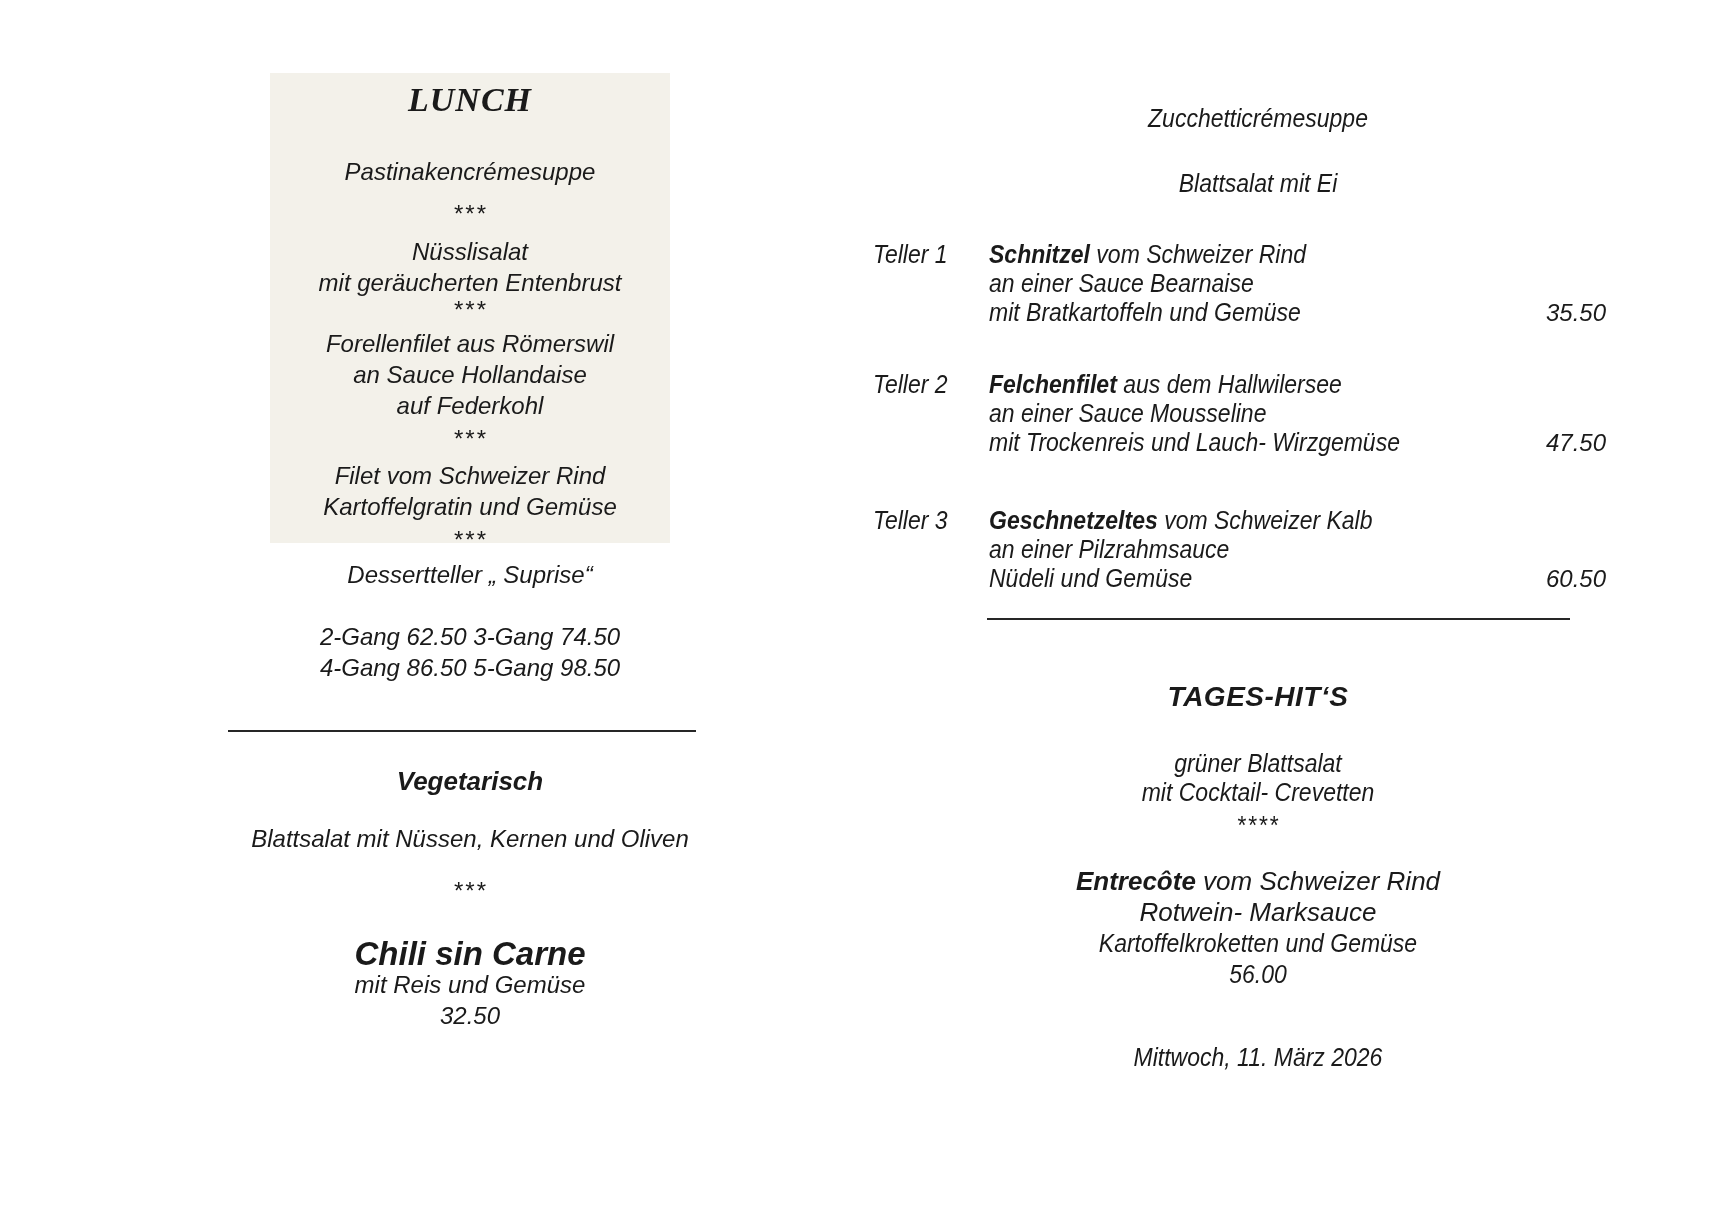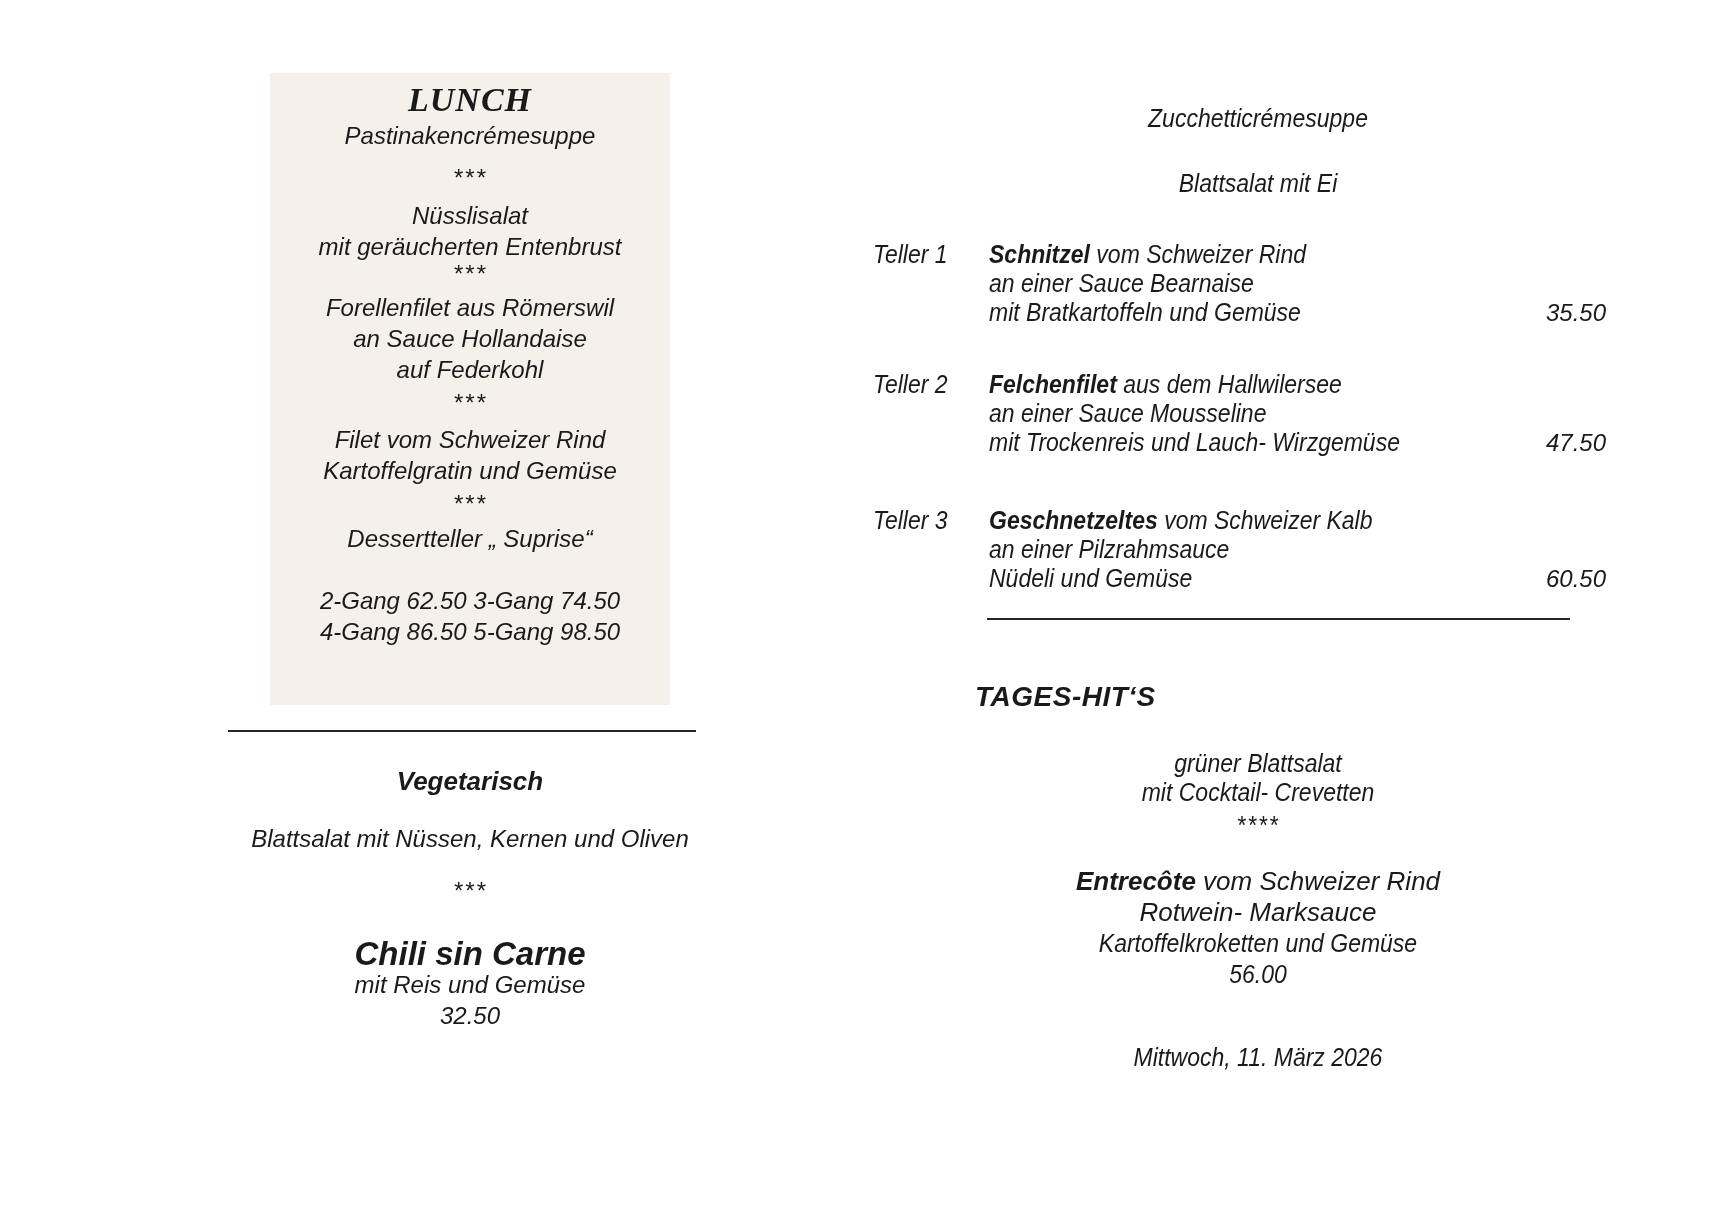--- a/index.html
+++ b/index.html
@@ -12,21 +12,21 @@
     color: #1a1a1a;
     font-family: "Liberation Sans", sans-serif;
     font-style: italic;
     overflow: hidden;
   }
 
   
   .lunch-card {
     position: absolute;
     left: 270px; top: 73px;
-    width: 400px; height: 632px;
+    width: 400px; height: 470px;
     background: #f3f1ea;
     text-align: center;
     padding-top: 7px;
   }
   .lunch-title {
     margin: 0;
     font-family: "Liberation Serif", serif;
     font-style: italic;
     font-weight: bold;
     font-size: 34px;
@@ -66,21 +66,21 @@
   }
   .r-block {
     position: absolute;
     left: 975px; width: 566px;
     text-align: center;
   }
   .r-block .line29 { font-size: 25px; line-height: 29px; }
   .tages-heading {
     position: absolute;
     left: 975px; top: 680px; width: 566px;
-    text-align: left;
+    text-align: center;
     font-size: 28px; line-height: 34px;
     font-weight: bold;
     letter-spacing: 0.5px;
   }
   .ent-line-wide { font-size: 26px; line-height: 31px; text-align: center; }
   .ent-line-cond { font-size: 25px; line-height: 31px; transform: scaleX(0.92); }
 
   .teller-row {
     position: absolute;
     left: 873px; width: 733px; height: 87px;
@@ -111,21 +111,21 @@
     transform: scaleX(0.92);
   }
 </style>
 </head>
 <body>
 
 <div class="page">
 
   <section class="lunch-card">
     <h1 class="lunch-title">LUNCH</h1>
-    <div class="card-line" style="">Pastinakencrémesuppe</div>
+    <div class="card-line" style="margin-top:36px">Pastinakencrémesuppe</div>
     <div class="card-line sep" style="margin-top:11px">***</div>
     <div class="card-line" style="margin-top:7px">Nüsslisalat</div>
     <div class="card-line">mit geräucherten Entenbrust</div>
     <div class="card-line sep" style="margin-top:-4px">***</div>
     <div class="card-line" style="margin-top:3px">Forellenfilet aus Römerswil</div>
     <div class="card-line">an Sauce Hollandaise</div>
     <div class="card-line">auf Federkohl</div>
     <div class="card-line sep" style="margin-top:2px">***</div>
     <div class="card-line" style="margin-top:6px">Filet vom Schweizer Rind</div>
     <div class="card-line">Kartoffelgratin und Gemüse</div>

